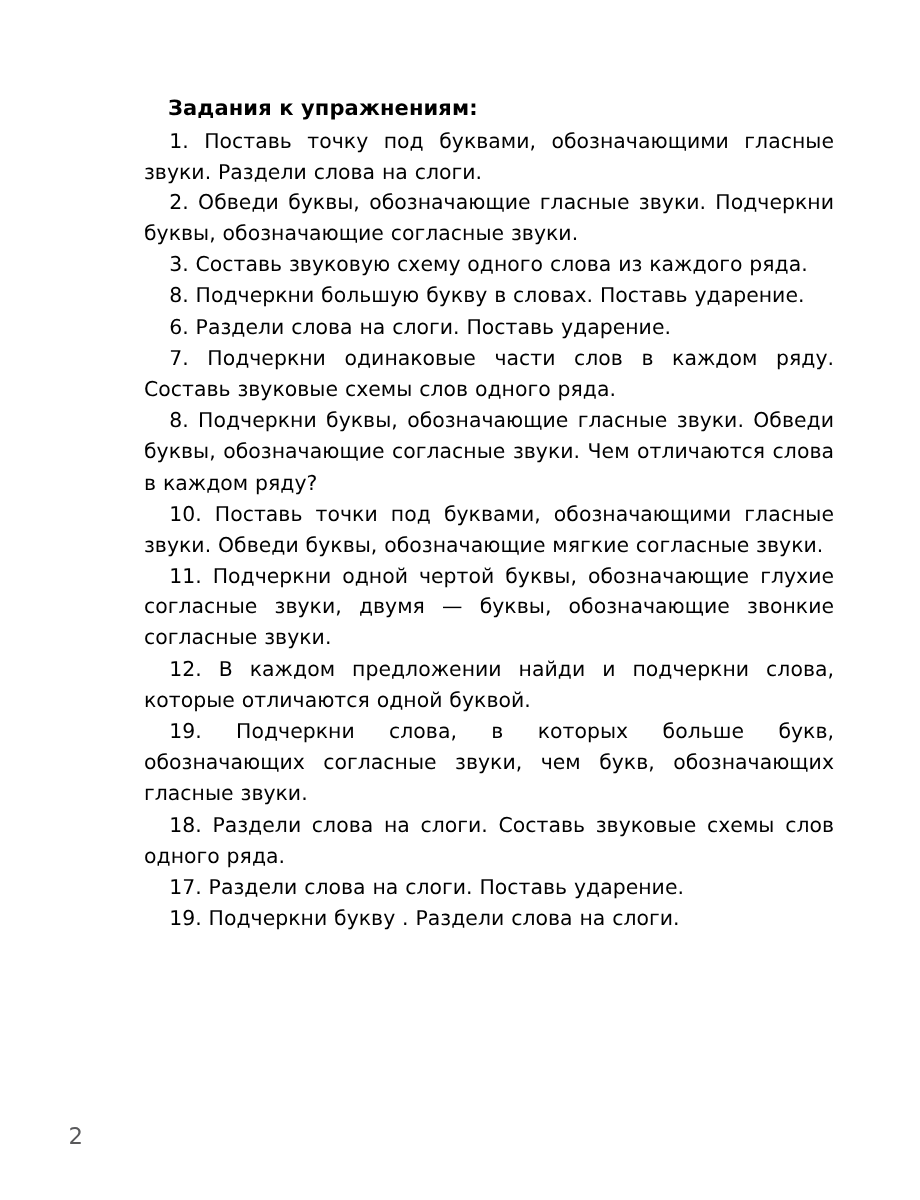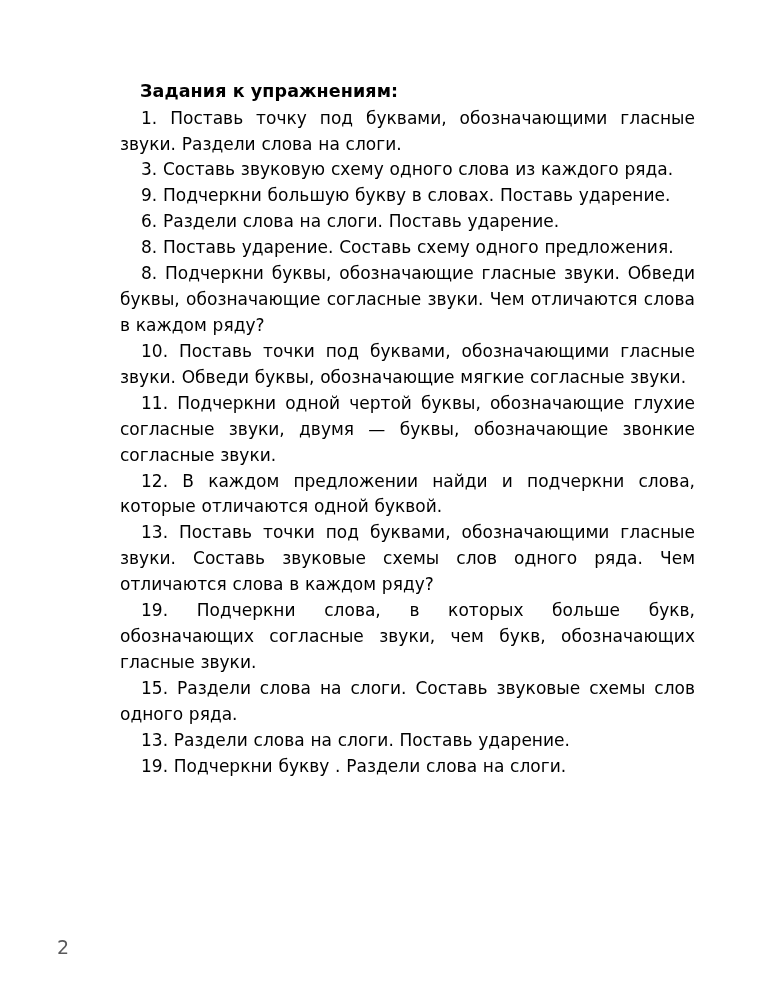--- a/index.html
+++ b/index.html
@@ -59,29 +59,29 @@
   }
 </style>
 </head>
 <body>
 
 <div class="page">
   <div class="content">
     <p class="doc-title">Задания к упражнениям:</p>
 
     <p class="task">1. Поставь точку под буквами, обозначающими гласные звуки. Раздели слова на слоги.</p>
+    <p class="task">2. Обведи буквы, обозначающие гласные звуки. Подчеркни буквы, обозначающие согласные звуки.</p>
     <p class="task">3. Составь звуковую схему одного слова из каждого ряда.</p>
-    <p class="task">9. Подчеркни большую букву в словах. Поставь ударение.</p>
+    <p class="task">8. Подчеркни большую букву в словах. Поставь ударение.</p>
     <p class="task">6. Раздели слова на слоги. Поставь ударение.</p>
-    <p class="task">8. Поставь ударение. Составь схему одного предложения.</p>
+    <p class="task">7. Подчеркни одинаковые части слов в каждом ряду. Составь звуковые схемы слов одного ряда.</p>
     <p class="task">8. Подчеркни буквы, обозначающие гласные звуки. Обведи буквы, обозначающие согласные звуки. Чем отличаются слова в каждом ряду?</p>
     <p class="task">10. Поставь точки под буквами, обозначающими гласные звуки. Обведи буквы, обозначающие мягкие согласные звуки.</p>
     <p class="task">11. Подчеркни одной чертой буквы, обозначающие глухие согласные звуки, двумя — буквы, обозначающие звонкие согласные звуки.</p>
     <p class="task">12. В каждом предложении найди и подчеркни слова, которые отличаются одной буквой.</p>
-    <p class="task">13. Поставь точки под буквами, обозначающими гласные звуки. Составь звуковые схемы слов одного ряда. Чем отличаются слова в каждом ряду?</p>
     <p class="task">19. Подчеркни слова, в которых больше букв, обозначающих согласные звуки, чем букв, обозначающих гласные звуки.</p>
-    <p class="task">15. Раздели слова на слоги. Составь звуковые схемы слов одного ряда.</p>
-    <p class="task">13. Раздели слова на слоги. Поставь ударение.</p>
+    <p class="task">18. Раздели слова на слоги. Составь звуковые схемы слов одного ряда.</p>
+    <p class="task">17. Раздели слова на слоги. Поставь ударение.</p>
     <p class="task">19. Подчеркни букву . Раздели слова на слоги.</p>
   </div>
 
   <div class="page-number">2</div>
 </div>
 
 </body></html>

